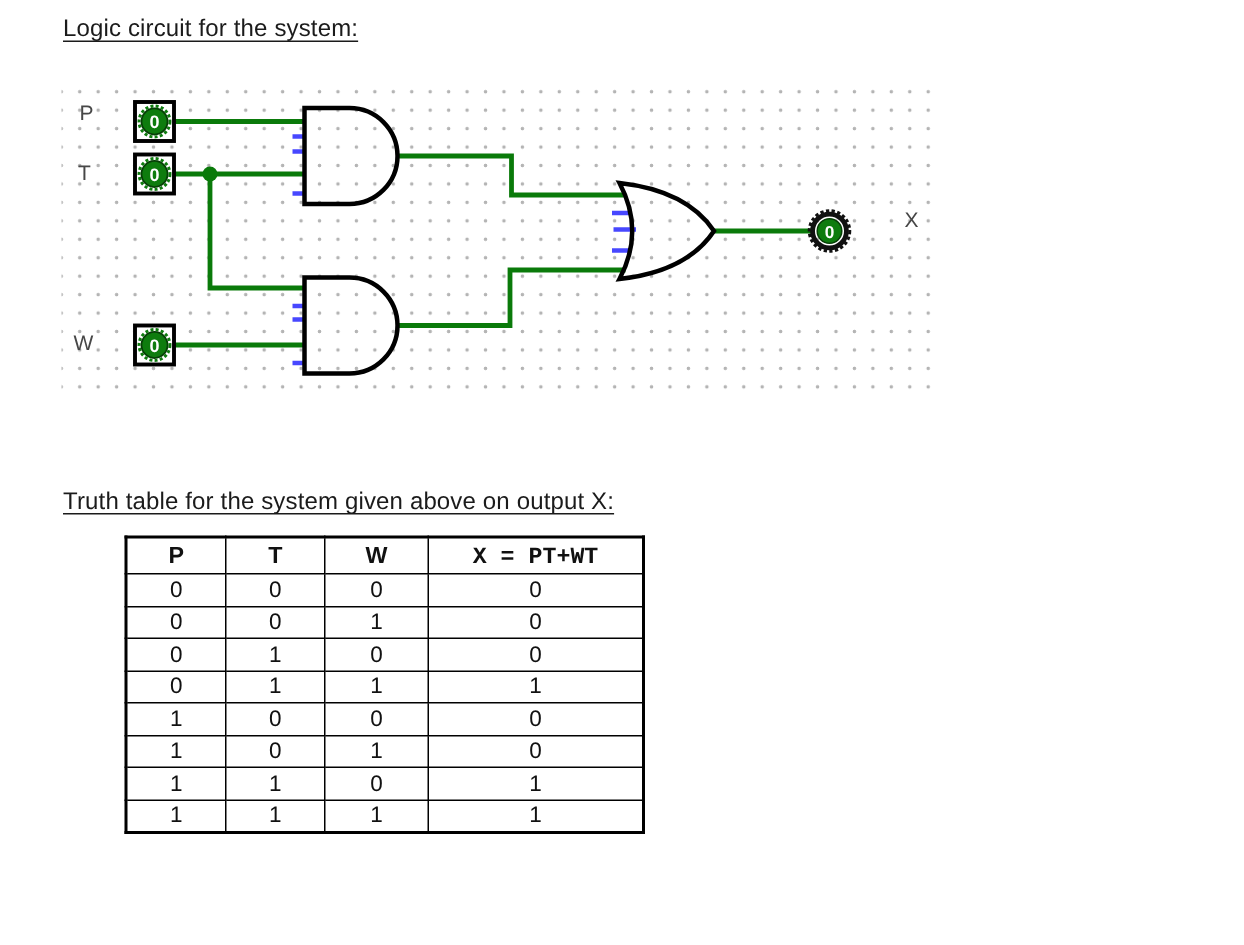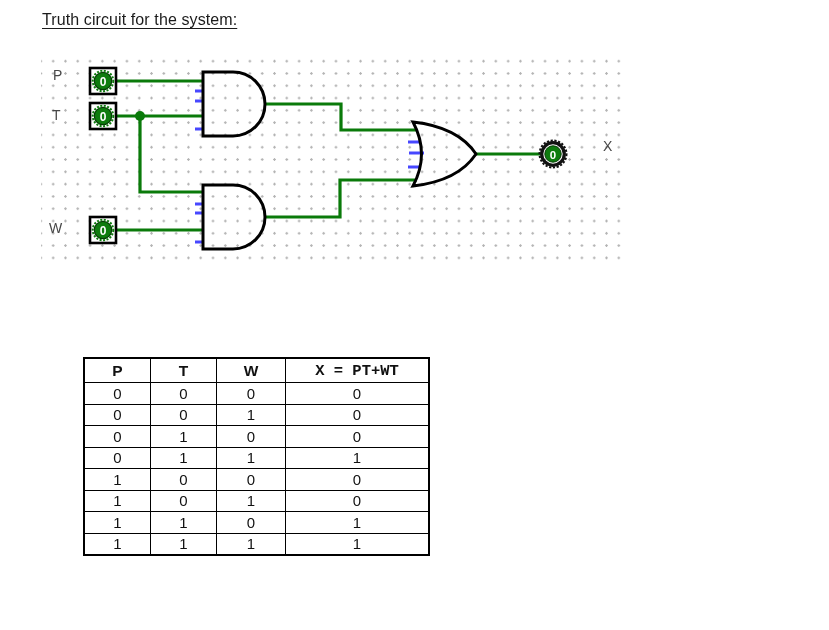--- a/index.html
+++ b/index.html
@@ -56,21 +56,21 @@
   #truth-table td{height:20.5px;}
   .col-p,.col-t{width:65px;}
   .col-w{width:68px;}
   .col-x{width:142px;font-family:Liberation Mono, monospace;}
 </style>
 </head>
 <body>
 
 <div id="page">
 
-  <div id="heading-circuit" class="heading">Truth circuit for the system:</div>
+  <div id="heading-circuit" class="heading">Logic circuit for the system:</div>
 
   <div id="grid"></div>
 
   <svg id="circuit-svg" viewBox="0 0 829 630">
 
     <g stroke="#0a7a0a" stroke-width="3.2" fill="none">
       <path d="M116,81 H203"></path>
       <path d="M116,116 H203"></path>
       <path d="M140,116 V192 H203"></path>
       <path d="M116,230 H203"></path>
@@ -136,20 +136,21 @@
     </g>
 
     <g fill="#474747" font-size="14">
       <text x="53" y="80">P</text>
       <text x="52" y="120">T</text>
       <text x="49" y="233">W</text>
       <text x="603" y="151">X</text>
     </g>
   </svg>
 
+  <div id="heading-table" class="heading">Truth table for the system given above on output X:</div>
 
   <table id="truth-table">
     <thead>
       <tr>
         <th class="col-p">P</th>
         <th class="col-t">T</th>
         <th class="col-w">W</th>
         <th class="col-x">X = PT+WT</th>
       </tr>
     </thead>

